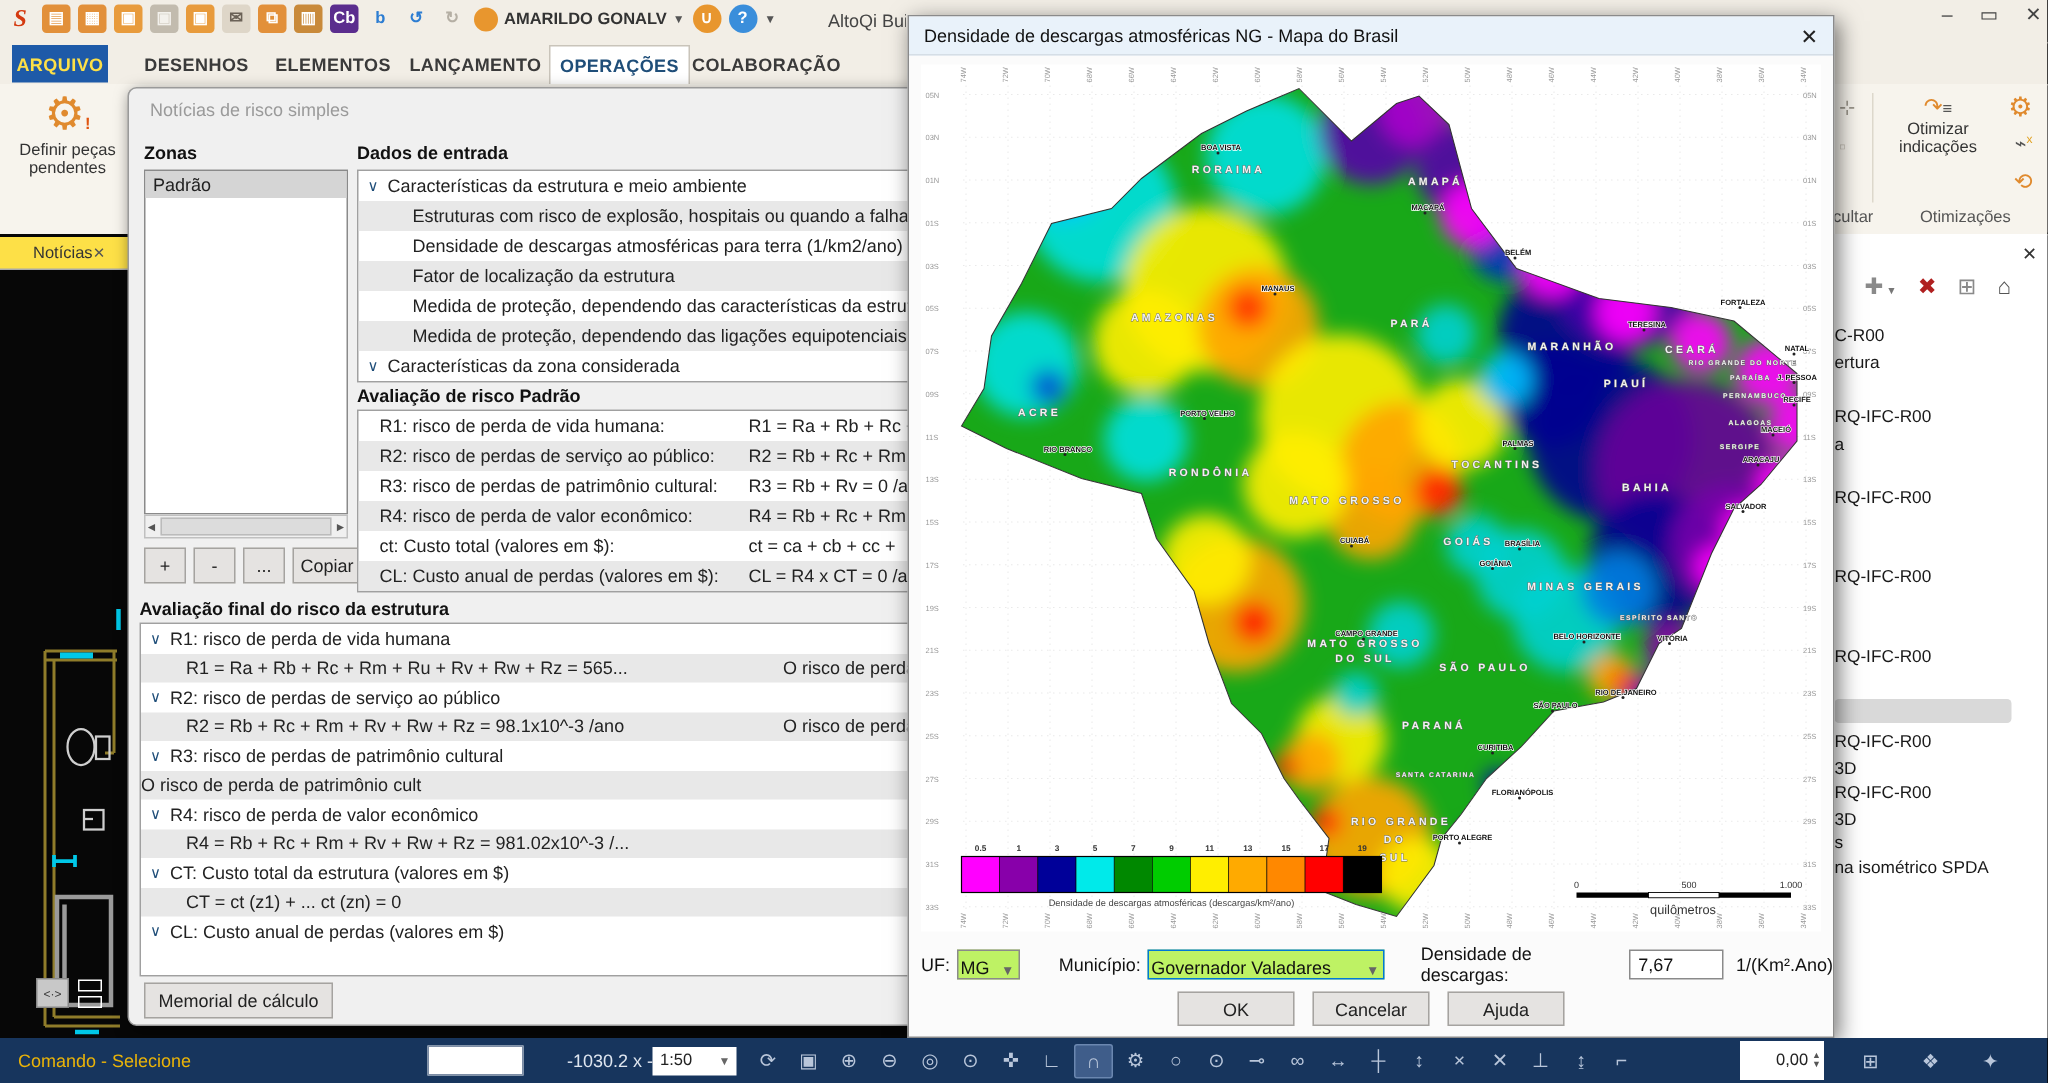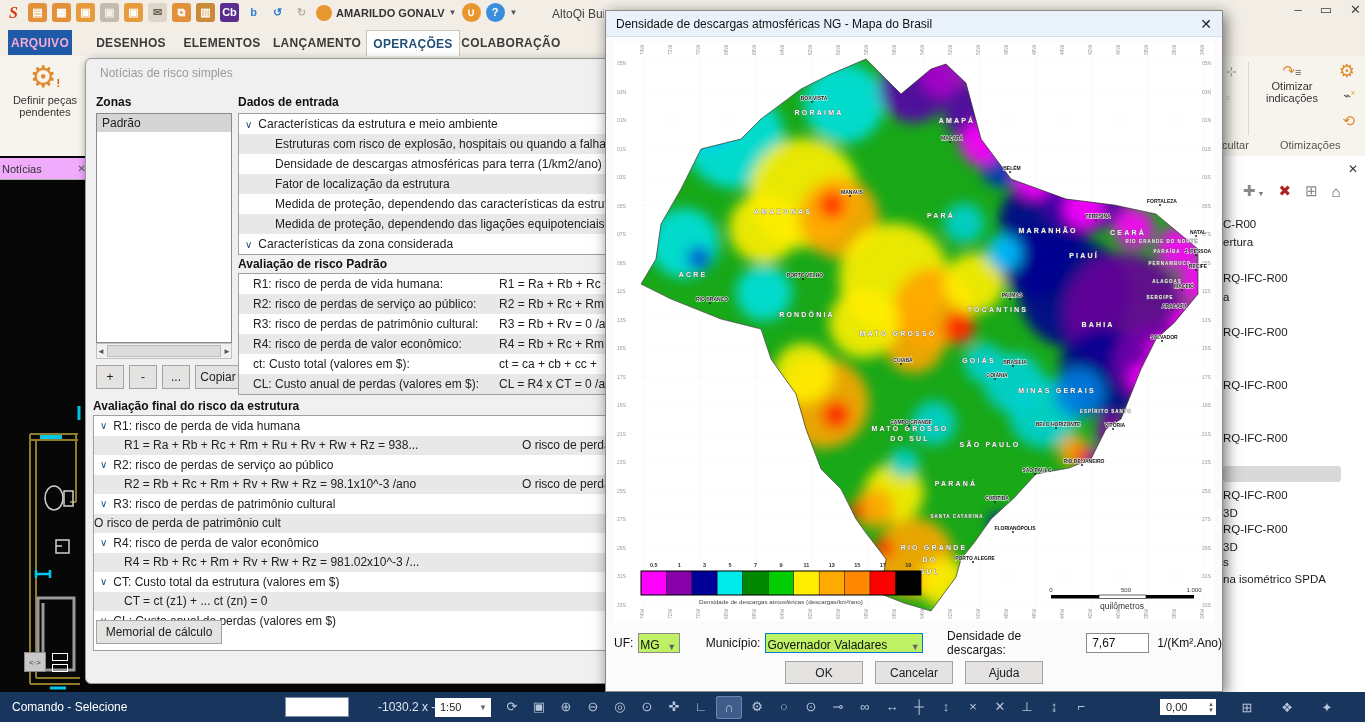--- a/index.html
+++ b/index.html
@@ -12,37 +12,37 @@
   .tbi{width:19px;height:19px;border-radius:3px;display:flex;align-items:center;justify-content:center;
        font-size:11px;font-weight:bold;line-height:1}
   #user-chip{display:flex;align-items:center;gap:4px;font-size:11px;font-weight:bold;color:#333}
   #win-title{left:552px;top:7px;width:52px;overflow:hidden;white-space:nowrap;color:#444;font-size:12px}
   #win-controls{right:4px;top:2px;display:flex;gap:18px;color:#444;font-size:13px}
   #win-controls span{cursor:default}
   
   #tabsrow{left:0;top:28px;width:1365px;height:28px;background:#f2eee6;border-bottom:1px solid #c9c4ba}
   .tab{position:absolute;top:2px;height:25px;display:flex;align-items:center;justify-content:center;
        font-size:12px;font-weight:bold;color:#3a3a3a;letter-spacing:.3px}
-  .tab.arquivo{background:#1e5aa8;color:#f9a8d4}
+  .tab.arquivo{background:#1e5aa8;color:#fde047}
   .tab.active{background:#fff;border:1px solid #c9c4ba;border-bottom:1px solid #fff;color:#1f4e79}
   
   #ribbon{left:0;top:56px;width:1365px;height:100px;background:#f7f4ed;border-bottom:1px solid #c9c4ba}
   #btn-definir{left:4px;top:4px;width:82px;height:92px;text-align:center;font-size:11px;color:#333;
                border-right:1px solid #ddd8cc}
   #gear-big{font-size:30px;color:#e08a2e;line-height:34px}
   #gear-bang{color:#e05510;font-weight:bold}
   #rib-right{left:1222px;top:0;width:143px;height:99px;background:#f7f4ed}
   .rib-group-label{position:absolute;bottom:4px;font-size:11px;color:#555}
   .rib-sep{position:absolute;top:6px;bottom:20px;width:1px;background:#ddd8cc}
   #otimizar-btn{left:34px;top:6px;width:72px;text-align:center;font-size:11px;color:#333}
   .mini-ico{font-size:15px;color:#e08a2e}
   
   #canvas{left:0;top:156px;width:1365px;height:536px;background:#070707}
-  #noticias{left:0;top:2px;width:88px;height:22px;background:#f0abfc;border-bottom:1px solid #aaa;
-            display:flex;align-items:center;font-size:11px;color:#333;padding:0 2px;box-sizing:border-box}
+  #noticias{left:0;top:2px;width:88px;height:22px;background:#fde047;border-bottom:1px solid #aaa;
+            display:flex;align-items:center;font-size:11px;color:#333;padding:0 22px;box-sizing:border-box}
   #noticias .x{margin-left:auto;color:#555;font-size:10px}
   
   .dialog{background:#f0f0f0;border:1px solid #9a9a9a;border-radius:6px;box-shadow:2px 3px 10px rgba(0,0,0,.5)}
   .dlg-title-grey{color:#9a9a9a;font-size:12px}
   .bold{font-weight:bold;color:#111}
   .listbox{background:#fff;border:1px solid #8a8a8a}
   .row20{height:20px;display:flex;align-items:center;overflow:hidden;white-space:nowrap;font-size:12px}
   .stripe{background:#e8e8e8}
   .chev{color:#1f4e79;font-size:10px;margin:0 6px 0 6px}
   .btn{background:#e5e3e1;border:1px solid #a5a3a0;display:flex;align-items:center;justify-content:center;
@@ -64,31 +64,31 @@
   #map-btns{left:0;top:650px;width:100%;display:flex;justify-content:center;gap:12px}
   #map-btns .btn{width:78px;height:23px}
   
   #right-panel{left:1222px;top:156px;width:143px;height:536px;background:#fff;border-left:1px solid #c9c4ba}
   #rp-close{right:8px;top:6px;font-size:12px;color:#333}
   #rp-tools{left:20px;top:26px;display:flex;gap:14px;align-items:center;font-size:15px}
   .rp-item{position:absolute;left:0;font-size:11.5px;color:#1a1a1a;white-space:nowrap}
   #rp-selbar{left:0;width:118px;height:16px;background:#d9d9d9;border-radius:3px}
   
   #statusbar{left:0;top:692px;width:1365px;height:30px;background:#17355d;display:flex;align-items:center;color:#fff}
-  #sb-cmd{position:absolute;left:12px;font-size:12px;color:#ffffff}
+  #sb-cmd{position:absolute;left:12px;font-size:12px;color:#eab308}
   #sb-input{position:absolute;left:285px;width:62px;height:18px;background:#fff;border:1px solid #7d8da5}
   #sb-coords{position:absolute;left:378px;font-size:12px;color:#dfe6f0}
   #sb-scale{position:absolute;left:435px;width:56px;height:19px;background:#fff;color:#222;font-size:11px;
             display:flex;align-items:center;padding-left:5px;box-sizing:border-box}
   #sb-scale .arr{margin-left:auto;width:12px;color:#666;font-size:8px}
   #sb-icons{position:absolute;left:500px;display:flex;gap:3px}
   .sbi{width:24px;height:21px;display:flex;align-items:center;justify-content:center;font-size:13px;color:#b9c6da}
   .sbi.active{background:#3f5d8a;border:1px solid #6b87b0;border-radius:2px}
-  #sb-angle{position:absolute;left:1160px;width:56px;height:16px;background:#fff;color:#222;font-size:11px;
-            display:flex;align-items:center;padding-left:6px;box-sizing:border-box}
+  #sb-angle{position:absolute;left:1160px;width:56px;height:26px;background:#fff;color:#222;font-size:11px;
+            display:flex;align-items:center;padding-left:24px;box-sizing:border-box}
   #sb-angle .spin{margin-left:auto;font-size:6px;color:#555;line-height:1;display:flex;flex-direction:column;padding-right:2px}
   
   .axlab{font-size:5px;fill:#999}
   .st-lab{font-size:7px;letter-spacing:2.2px;fill:#f2f2f2;stroke:#666;stroke-width:.55;paint-order:stroke;text-anchor:middle;font-weight:bold}
   .st-lab.small{font-size:4.5px;letter-spacing:1px}
   .ct-lab{font-size:5px;fill:#111;stroke:#fff;stroke-width:.9;paint-order:stroke;text-anchor:middle;font-weight:bold}
 </style>
 </head>
 <body>
 
@@ -262,21 +262,21 @@
         <span style="flex:1;overflow:hidden;white-space:nowrap">CL = R4 x CT = 0 /a</span>
       </div>
     </div>
   <div class="abs bold" style="left:7px;top:340px">Avaliação final do risco da estrutura</div>
   <div id="final-rows" class="abs" style="left:7px;top:356px;width:607px;height:234px;border:1px solid #a0a0a0;background:#fff;overflow:hidden">
       <div class="row20" style="height: 19.5px;">
         <span class="chev">∨</span>
         <span>R1: risco de perda de vida humana</span>
       </div>
       <div class="row20 stripe" style="height: 19.5px;">
-        <span style="width:398px;padding-left:30px;overflow:hidden;white-space:nowrap">R1 = Ra + Rb + Rc + Rm + Ru + Rv + Rw + Rz = 938...</span>
+        <span style="width:398px;padding-left:30px;overflow:hidden;white-space:nowrap">R1 = Ra + Rb + Rc + Rm + Ru + Rv + Rw + Rz = 565...</span>
         <span style="flex:1;overflow:hidden;white-space:nowrap">O risco de perda de vida humana ou</span>
       </div>
       <div class="row20" style="height: 19.5px;">
         <span class="chev">∨</span>
         <span>R2: risco de perdas de serviço ao público</span>
       </div>
       <div class="row20 stripe" style="height: 19.5px;">
         <span style="width:398px;padding-left:30px;overflow:hidden;white-space:nowrap">R2 = Rb + Rc + Rm + Rv + Rw + Rz = 98.1x10^-3 /ano</span>
         <span style="flex:1;overflow:hidden;white-space:nowrap">O risco de perda de serviço ao públi</span>
       </div>
@@ -301,21 +301,21 @@
       </div>
       <div class="row20 stripe" style="height: 19.5px;">
         <span style="width:398px;padding-left:30px;overflow:hidden;white-space:nowrap">CT = ct (z1) + ... ct (zn) = 0</span>
         <span style="flex:1;overflow:hidden;white-space:nowrap"></span>
       </div>
       <div class="row20" style="height: 19.5px;">
         <span class="chev">∨</span>
         <span>CL: Custo anual de perdas (valores em $)</span>
       </div>
     </div>
-  <div class="abs btn" style="left:10px;top:561px;width:126px;height:24px">Memorial de cálculo</div>
+  <div class="abs btn" style="left:10px;top:596px;width:126px;height:24px">Memorial de cálculo</div>
 </div>
 
 <div id="right-panel" class="abs">
   <span id="rp-close" class="abs">✕</span>
   <div id="rp-tools" class="abs">
       <span style="color: rgb(138, 138, 138);">✚<span style="font-size:7px;color:#777"> ▼</span></span>
       <span style="color: rgb(176, 32, 32);">✖</span>
       <span style="color: rgb(138, 138, 138);">⊞</span>
       <span style="color: rgb(85, 85, 85);">⌂</span>
     </div>

